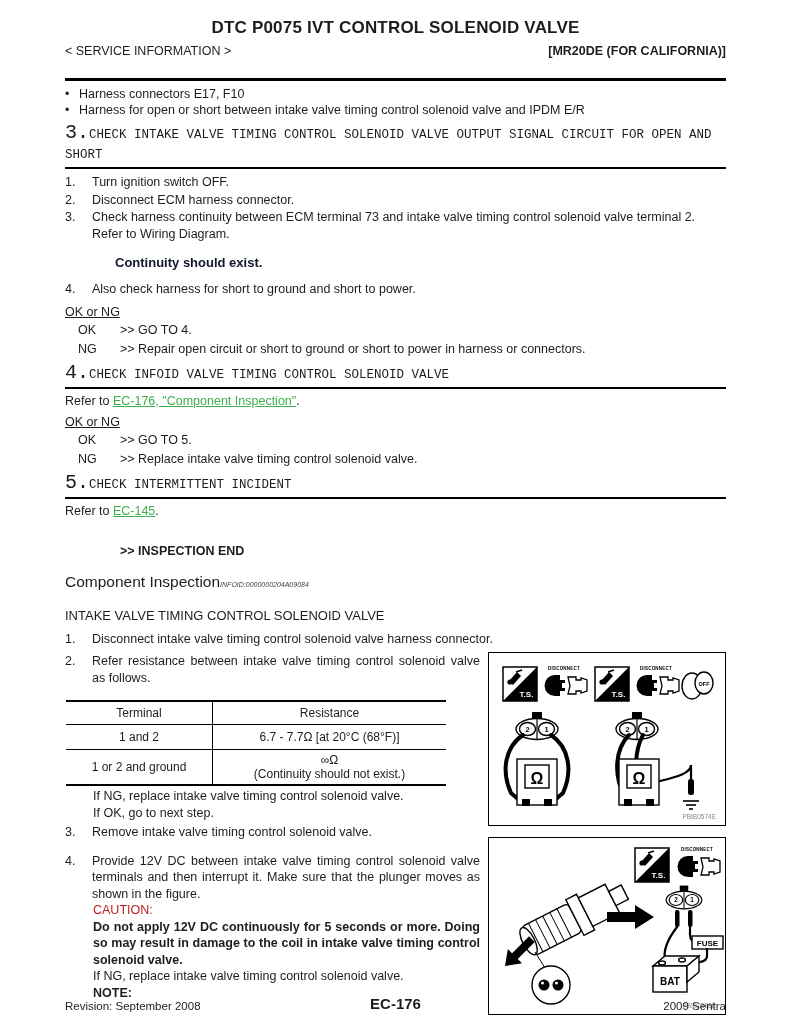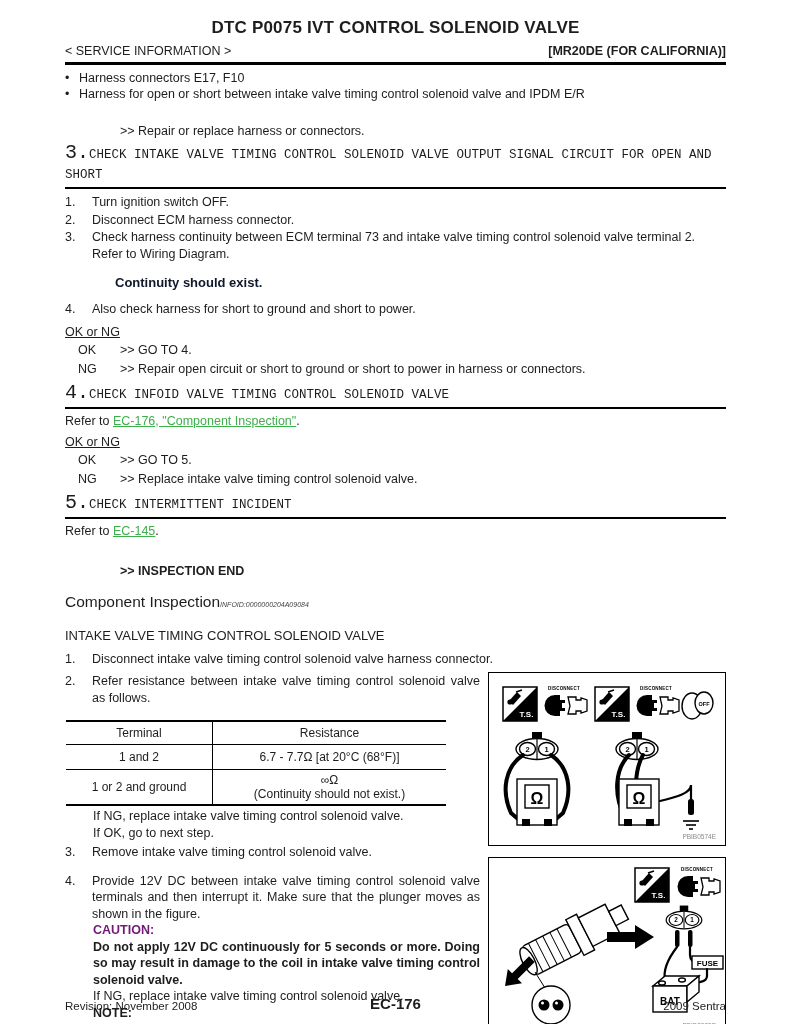--- a/index.html
+++ b/index.html
@@ -2,21 +2,21 @@
 <html><head>
 <meta charset="utf-8">
 <style>
   html,body{margin:0;padding:0;background:#fff;}
   body{width:791px;height:1024px;font-family:"Liberation Sans",sans-serif;color:#1d1d1d;
        -webkit-font-smoothing:antialiased;}
   .page{position:relative;width:791px;height:1024px;box-sizing:border-box;
         padding:12px 65px 8px 65px;overflow:hidden;background:#fff;}
 
   .doc-title{text-align:center;font-size:17px;font-weight:bold;letter-spacing:.2px;margin:6px 0 6px;}
-  .head-row{display:flex;justify-content:space-between;align-items:flex-end;font-size:12.5px;margin-bottom:4px;text-align:center;}
+  .head-row{display:flex;justify-content:space-between;align-items:flex-end;font-size:12.5px;margin-bottom:20px;text-align:center;}
   .head-right{font-weight:bold;}
   .rule-thick{height:3px;background:#000;margin:0 0 5px;}
   .rule-thin{height:2px;background:#000;margin:2px 0 5px;}
 
   .bullet-row{display:flex;font-size:12.5px;line-height:16px;}
   .bullet-glyph{width:14px;flex:none;}
 
   .action-line{margin:22px 0 0 55px;font-size:12.5px;font-weight:normal;}
   .inspection-end{margin:26px 0 0 55px;font-size:12.5px;font-weight:bold;}
 
@@ -47,21 +47,21 @@
   .res-table{border-collapse:collapse;width:380px;margin:14px 0 2px 1px;font-size:12px;
              border-top:2.5px solid #000;border-bottom:2.5px solid #000;}
   .res-table th{font-weight:normal;border-bottom:1.5px solid #000;padding:3px 4px;height:16px;}
   .res-table td{padding:3px 4px;text-align:center;vertical-align:middle;}
   .res-table tbody tr:first-child td{border-bottom:1.5px solid #000;height:18px;}
   .res-table th:first-child,.res-table td:first-child{border-right:1.5px solid #000;width:138px;}
   .res-table td div{line-height:14px;}
 
   .after-note{font-size:12.5px;line-height:16.5px;margin-left:28px;}
   .mt3{margin-top:3px;} .mt12{margin-top:12px;}
-  .caution-label{color:#701a75;font-weight:bold;font-size:12.5px;margin-left:28px;line-height:16.5px;}
+  .caution-label{color:#b91c1c;font-weight:normal;font-size:12.5px;margin-left:28px;line-height:16.5px;}
   .bold-just{font-weight:bold;text-align:justify;font-size:12.5px;line-height:16.5px;margin-left:28px;}
   .note-label{font-weight:bold;font-size:12.5px;margin-left:28px;line-height:16.5px;}
 
   .figure{border:1.3px solid #000;background:#fff;margin-bottom:11px;}
   .figure svg{display:block;}
 
   .footer{position:absolute;left:65px;right:65px;bottom:12px;height:20px;font-size:11.5px;}
   .footer-left{position:absolute;left:0;bottom:0;}
   .footer-center{position:absolute;left:50%;transform:translateX(-50%);bottom:0;
                  font-size:15px;font-weight:bold;}
@@ -95,21 +95,20 @@
 
   <div class="bullet-row">
     <span class="bullet-glyph">•</span>
     <span>Harness connectors E17, F10</span>
   </div>
   <div class="bullet-row">
     <span class="bullet-glyph">•</span>
     <span>Harness for open or short between intake valve timing control solenoid valve and IPDM E/R</span>
   </div>
 
-  <div class="action-line">&gt;&gt; Repair or replace harness or connectors.</div>
 
   <div class="step-head">
     <span class="step-num">3.</span><span class="step-title">CHECK INTAKE VALVE TIMING CONTROL SOLENOID VALVE OUTPUT SIGNAL CIRCUIT FOR OPEN AND SHORT</span>
   </div>
   <div class="rule-thin"></div>
 
   <div class="num-item">
     <span class="n">1.</span>
     <span class="t">Turn ignition switch OFF.</span>
   </div>
@@ -381,18 +380,18 @@
             <text class="t-bat" x="17" y="29">BAT</text>
           </g>
           <text class="t-code" x="227" y="170">PBIB2388E</text>
         </svg>
       </div>
 
     </div>
   </div>
 
   <div class="footer">
-    <span class="footer-left">Revision: November 2008</span>
+    <span class="footer-left">Revision: September 2008</span>
     <span class="footer-center">EC-176</span>
     <span class="footer-right">2009 Sentra</span>
   </div>
 
 </div>
 
 </body></html>

